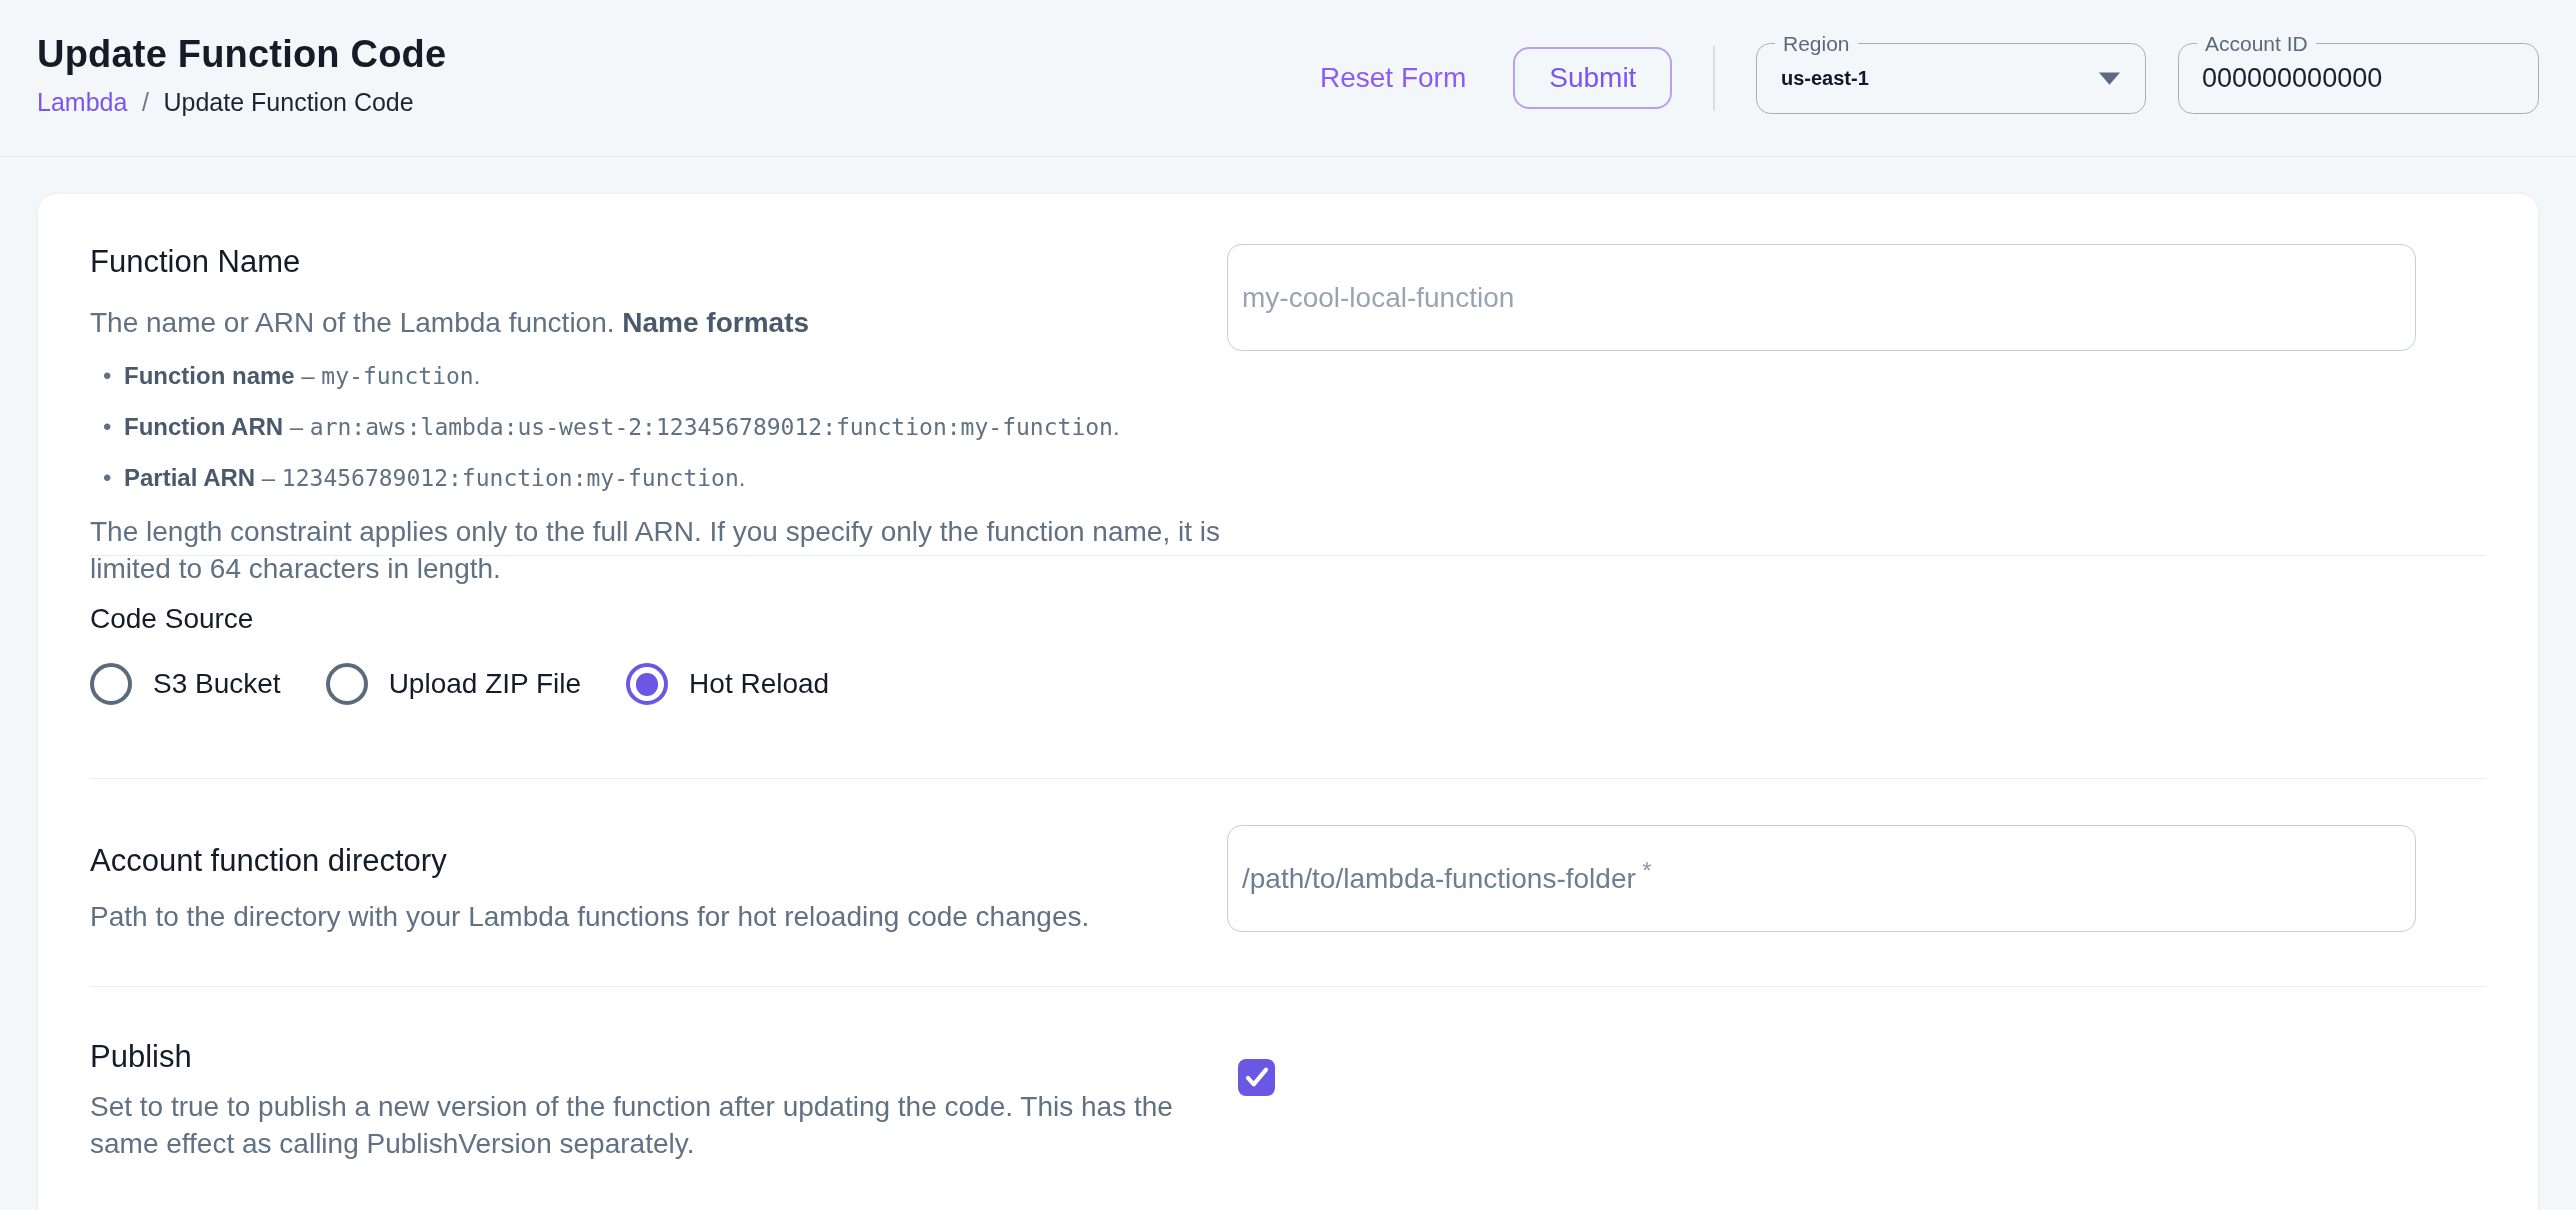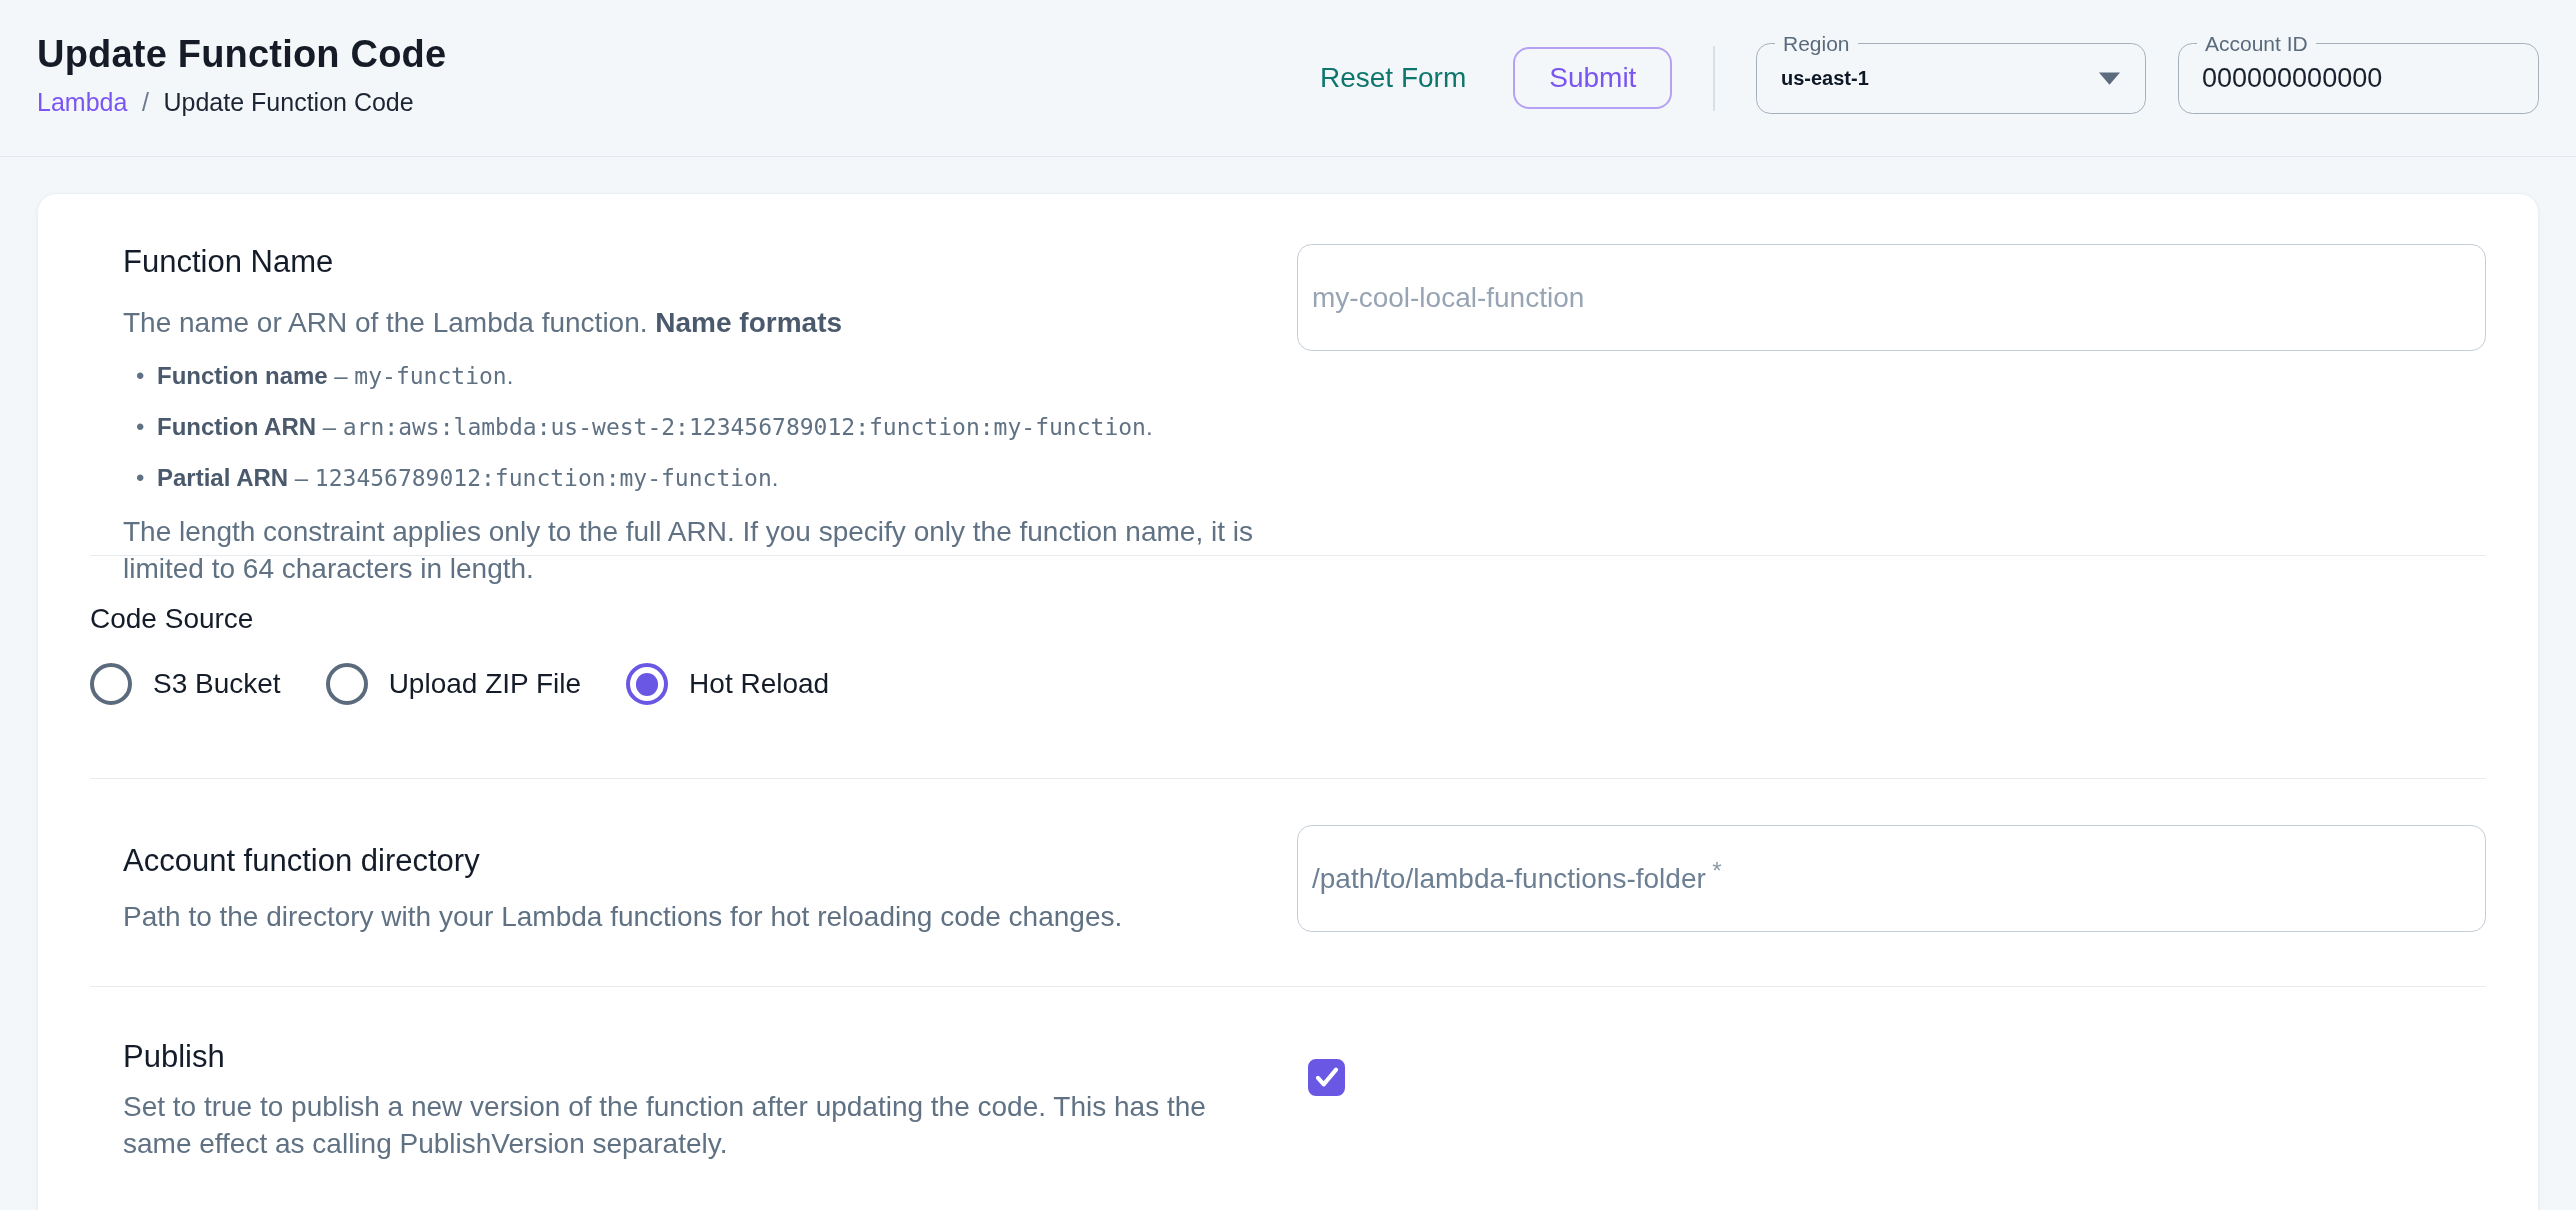--- a/index.html
+++ b/index.html
@@ -29,21 +29,21 @@
   }
   .header-left{margin-top:-4.9px;}
   .page-title{font-size:38px;font-weight:600;letter-spacing:0.2px;color:#151c28;margin:0 0 11.4px 0;line-height:1.1;}
   .breadcrumb{font-size:25px;line-height:1.2;display:flex;align-items:center;}
   .crumb-link{color:var(--accent);text-decoration:none;cursor:pointer;}
   .crumb-sep{color:#6b7a8c;margin:0 14.6px;}
   .crumb-current{color:#1c2534;}
   .header-right{display:flex;align-items:center;}
   .reset-btn{
     background:none;border:none;font-family:inherit;
-    font-size:28px;color:#0f766e;cursor:pointer;margin-right:47px;padding:0;
+    font-size:28px;color:#8b5cf6;cursor:pointer;margin-right:47px;padding:0;
   }
   .submit-btn{
     background:transparent;border:2.4px solid var(--accent-border);
     border-radius:16px;color:var(--accent);font-family:inherit;
     font-size:28px;padding:14px 34px;cursor:pointer;line-height:1.1;
   }
   .vdivider{width:1.6px;height:65px;background:#d8dfe7;margin:0 41px;}
   .outl{
     position:relative;height:71px;border:1.6px solid #a5b0bc;border-radius:14.6px;
     display:flex;align-items:center;background:transparent;
@@ -59,21 +59,21 @@
   .account-input{
     border:none;background:transparent;outline:none;width:100%;
     font-family:inherit;font-size:27px;color:#17202c;padding:0;
   }
   
   .card{
     margin:36px 37px 0 37px;height:1169px;
     background:#fff;border:0.8px solid #eceff4;border-radius:19.5px;
     padding:0 52px;box-shadow:0 1.6px 4.9px rgba(20,30,40,.04);
   }
-  .row{display:flex;justify-content:flex-end;border-bottom:1.6px solid var(--line);gap:37px;}
+  .row{display:flex;justify-content:flex-start;border-bottom:1.6px solid var(--line);}
   .row:last-child{border-bottom:none;}
   .row1{height:362px;padding-top:50px;}
   .row2{height:223px;padding-top:47px;display:block;}
   .row3{height:208px;padding-top:46px;}
   .row4{padding-top:52px;}
   .col-left{width:1137px;}
   .col-right{width:1189px;}
   h2.section-heading{font-size:31px;font-weight:400;color:#141c29;margin:0 0 24px 0;line-height:1.15;}
   h2.small{font-size:28px;margin:0 0 28px 0;}
   .desc{font-size:28px;line-height:37px;color:var(--muted);margin:0;}

